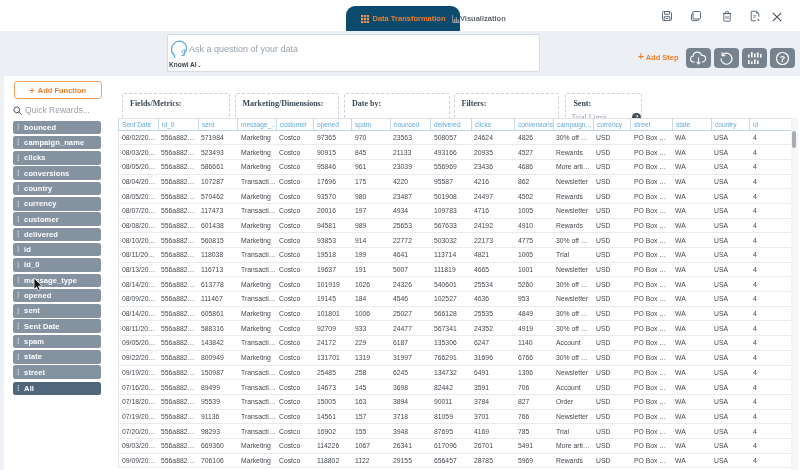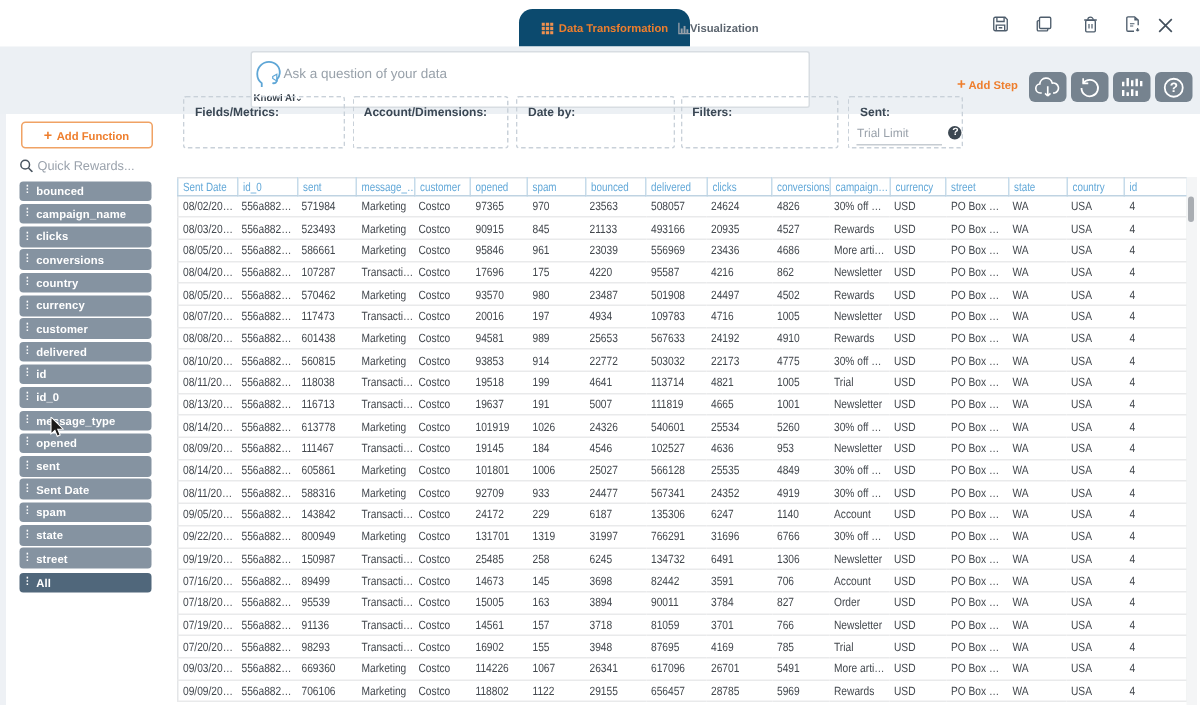--- a/index.html
+++ b/index.html
@@ -21,21 +21,21 @@
 .slatebtn{top:48px;width:25.5px;height:20px;background:#76838f;border-radius:4px;display:flex;align-items:center;justify-content:center;}
 
 #leftpanel{left:4px;top:76px;width:116px;height:394px;background:#fff;}
 #addfn{left:13.7px;top:81px;width:88px;height:18px;border:1px solid #f0a264;border-radius:3px;background:#fff;color:#ee7e2d;font-weight:bold;font-size:7.5px;display:flex;align-items:center;justify-content:center;}
 #qsearch{left:13px;top:103px;width:100px;height:14px;display:flex;align-items:center;gap:3px;}
 #qsearch span{color:#9aa2ac;font-size:8.5px;}
 .chip{left:13px;width:87.5px;height:13.5px;background:#8593a1;border-radius:2.5px;color:#fff;font-size:7.5px;font-weight:bold;display:flex;align-items:center;letter-spacing:0.1px;}
 .chip .dots{margin-left:2px;margin-right:2.5px;font-size:6.5px;line-height:1;}
 .chip.all{background:#50677b;}
 
-.pbox{top:64px;height:35px;border:1px dashed #c9d1d9;border-radius:2px;}
+.pbox{top:93px;height:35px;border:1px dashed #c9d1d9;border-radius:2px;font-family:Liberation Serif, serif;}
 .pbox .plbl{position:absolute;left:7px;top:5px;font-size:8px;font-weight:bold;color:#3a4754;}
 #limitinput{position:absolute;left:5px;top:19px;width:57px;border-bottom:1px solid #c6ccd2;color:#9aa2ab;font-size:8px;padding-bottom:3px;}
 #qmark{position:absolute;left:66px;top:19px;width:9px;height:9px;border-radius:50%;background:#3d4852;color:#fff;font-size:7px;font-weight:bold;text-align:center;line-height:9.5px;}
 
 #tbl{left:117.8px;top:117.5px;width:673.2px;border-collapse:collapse;table-layout:fixed;font-size:8px;}
 .cs{display:inline-block;transform:scaleX(0.85);transform-origin:0 50%;white-space:nowrap;}
 .hs{display:inline-block;transform:scaleX(0.82);transform-origin:0 50%;white-space:nowrap;}
 #tbl th{color:#62a8d8;font-weight:normal;text-align:left;height:12px;border:1px solid #c6dbea;border-top:1px solid #dde1e5;border-bottom:1px solid #bfd3e2;padding:0 0 0 3px;font-size:8px;overflow:hidden;white-space:nowrap;background:#fff;}
 #tbl td{color:#42474d;height:14.7px;border-bottom:1px solid #e9eaeb;padding:0 0 0 3px;overflow:hidden;white-space:nowrap;background:#fff;}
 #tbl tr td:first-child{border-left:1px solid #e4e6e8;}
@@ -171,21 +171,21 @@
 <div class="abs chip" style="top:350.0px"><span class="dots">⋮</span>state</div>
 <div class="abs chip" style="top:365.3px"><span class="dots">⋮</span>street</div>
 <div class="abs chip all" style="top:381.5px"><span class="dots">⋮</span>All</div>
 <svg class="abs" style="left:33px;top:278px;width:11px;height:15px" viewBox="0 0 11 15">
     <path d="M1 0 L1 11.2 L3.6 8.9 L5.2 12.8 L7.1 12 L5.5 8.2 L9 8 Z" fill="#1a1a1a" stroke="#fff" stroke-width="0.7"></path>
   </svg>
 <div class="abs pbox" style="left:122px;width:108px">
     <span class="plbl">Fields/Metrics:</span>
   </div>
 <div class="abs pbox" style="left:234.5px;width:104.5px">
-    <span class="plbl">Account/Dimensions:</span>
+    <span class="plbl">Marketing/Dimensions:</span>
   </div>
 <div class="abs pbox" style="left:344px;width:106.39999999999998px">
     <span class="plbl">Date by:</span>
   </div>
 <div class="abs pbox" style="left:453.5px;width:105.39999999999998px">
     <span class="plbl">Filters:</span>
   </div>
 <div class="abs pbox" style="left:565.4px;width:76.70000000000005px">
     <span class="plbl">Sent:</span>
     <span id="limitinput">Trial Limit</span>

